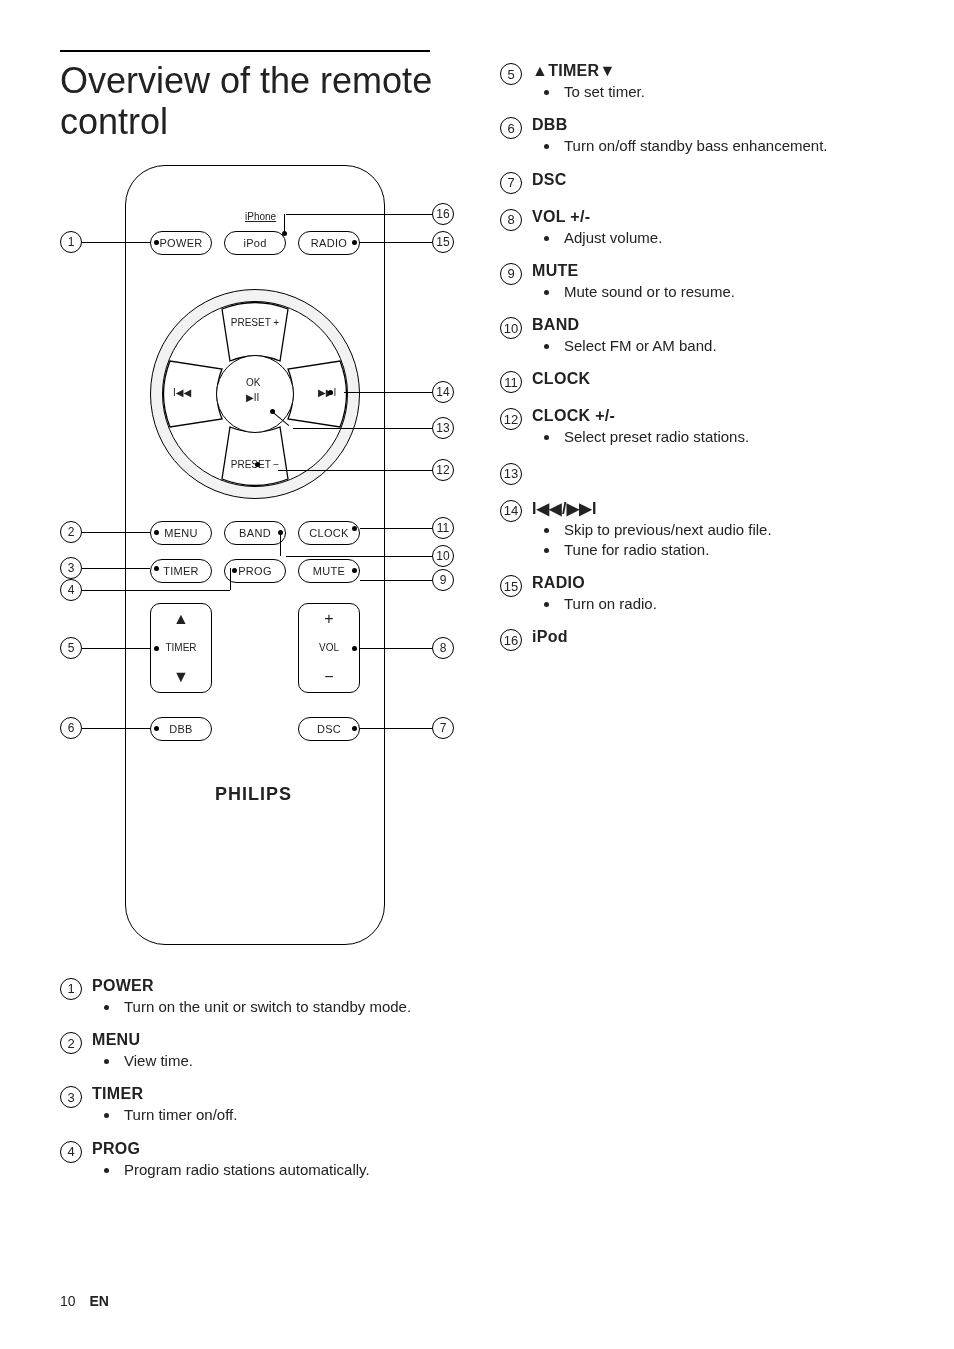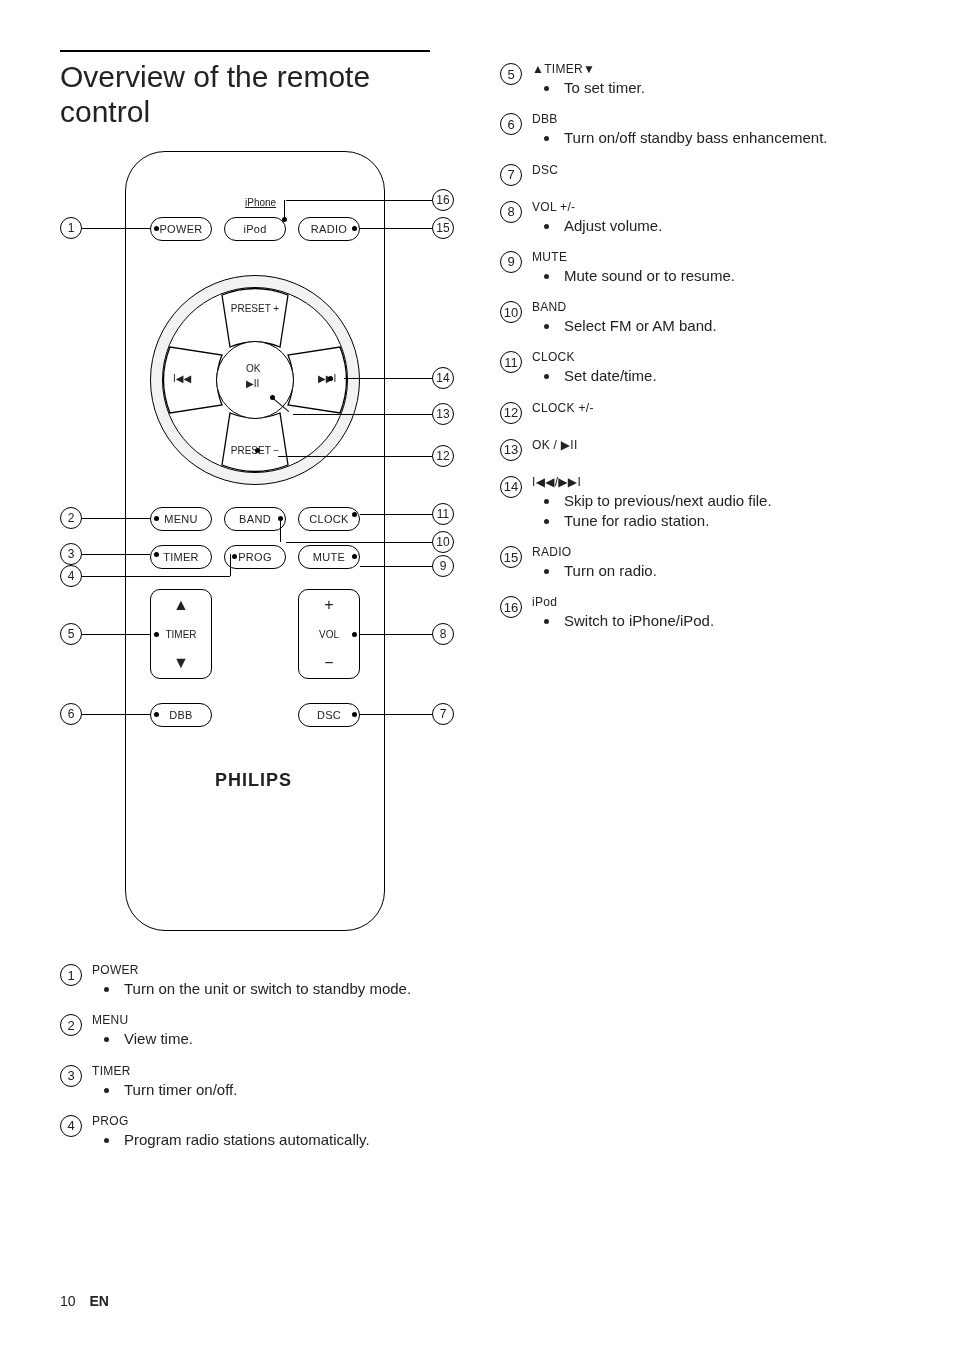--- a/index.html
+++ b/index.html
@@ -8,34 +8,34 @@
     color: #222;
     width: 954px;
     height: 1349px;
     padding: 50px 60px 40px 60px;
     position: relative;
   }
   .top-rule { border-top: 2px solid #000; width: 370px; margin-bottom: 8px; }
   .columns { display: flex; gap: 40px; }
   .col { flex: 1; }
   h1 {
-    font-size: 30px;
+    font-size: 36px;
     font-weight: 400;
     line-height: 1.15;
     margin-bottom: 16px;
   }
   .callout-list { list-style: none; }
   .callout-item { margin-bottom: 14px; display: flex; gap: 10px; align-items: flex-start; }
   .num-circle {
     width: 22px; height: 22px; border: 1.3px solid #000; border-radius: 50%;
     display: inline-flex; align-items: center; justify-content: center;
     font-size: 13px; flex-shrink: 0; margin-top: 1px;
   }
   .callout-body { flex: 1; }
-  .callout-label { font-size: 12px; font-weight: 400; }
+  .callout-label { font-size: 16px; font-weight: 700; }
   .callout-label.regular { letter-spacing: 0.3px; }
   .bullet-list { list-style: disc; margin-left: 28px; margin-top: 2px; }
   .bullet-list li { font-size: 15px; font-weight: 300; padding-left: 4px; line-height: 1.35; }
   .footer { position: absolute; bottom: 40px; left: 60px; font-size: 14px; text-align: right; }
   .footer .page { margin-right: 10px; }
   .footer .lang { font-weight: 600; }
 
   
   .diagram { position: relative; width: 400px; height: 800px; margin: 0 auto 18px auto; }
   .remote-body {
@@ -280,35 +280,34 @@
             <div class="callout-label regular">BAND</div>
             <ul class="bullet-list">
               <li>Select FM or AM band.</li>
             </ul>
           </div>
         </li>
         <li class="callout-item">
           <span class="num-circle">11</span>
           <div class="callout-body">
             <div class="callout-label regular">CLOCK</div>
-            <ul class="bullet-list">
-              <li>Set date/time.</li>
-            </ul>
           </div>
         </li>
         <li class="callout-item">
           <span class="num-circle">12</span>
           <div class="callout-body">
             <div class="callout-label regular">CLOCK +/-</div>
+            <ul class="bullet-list">
+              <li>Select preset radio stations.</li>
+            </ul>
           </div>
         </li>
         <li class="callout-item">
           <span class="num-circle">13</span>
           <div class="callout-body">
-            <div class="callout-label regular">OK / ▶II</div>
           </div>
         </li>
         <li class="callout-item">
           <span class="num-circle">14</span>
           <div class="callout-body">
             <div class="callout-label regular">I◀◀/▶▶I</div>
             <ul class="bullet-list">
               <li>Skip to previous/next audio file.</li>
               <li>Tune for radio station.</li>
             </ul>
@@ -320,23 +319,20 @@
             <div class="callout-label regular">RADIO</div>
             <ul class="bullet-list">
               <li>Turn on radio.</li>
             </ul>
           </div>
         </li>
         <li class="callout-item">
           <span class="num-circle">16</span>
           <div class="callout-body">
             <div class="callout-label regular">iPod</div>
-            <ul class="bullet-list">
-              <li>Switch to iPhone/iPod.</li>
-            </ul>
           </div>
         </li>
       </ul>
   </div>
 </div>
 
 <div class="footer">
   <span class="page">10</span>
   <span class="lang">EN</span>
 </div>

